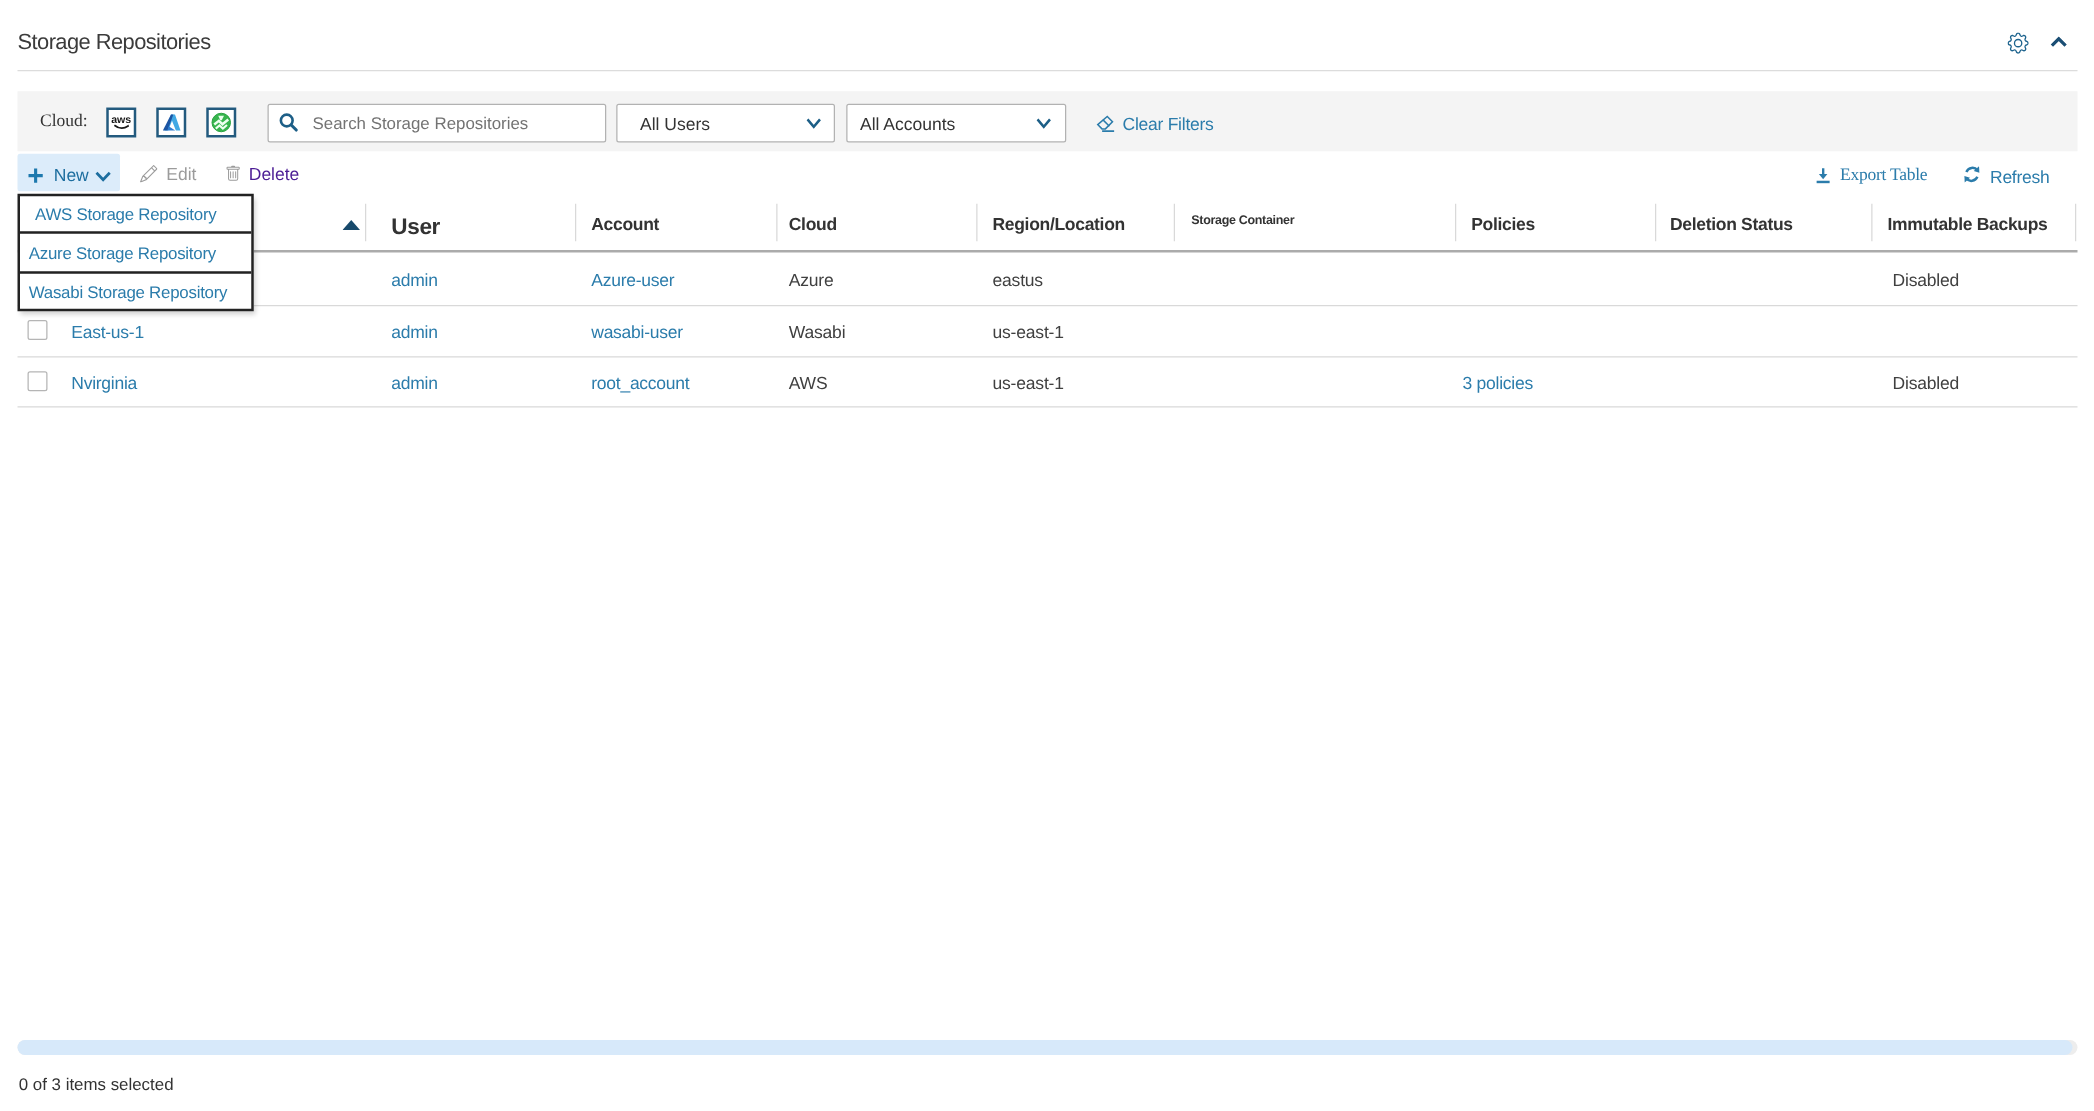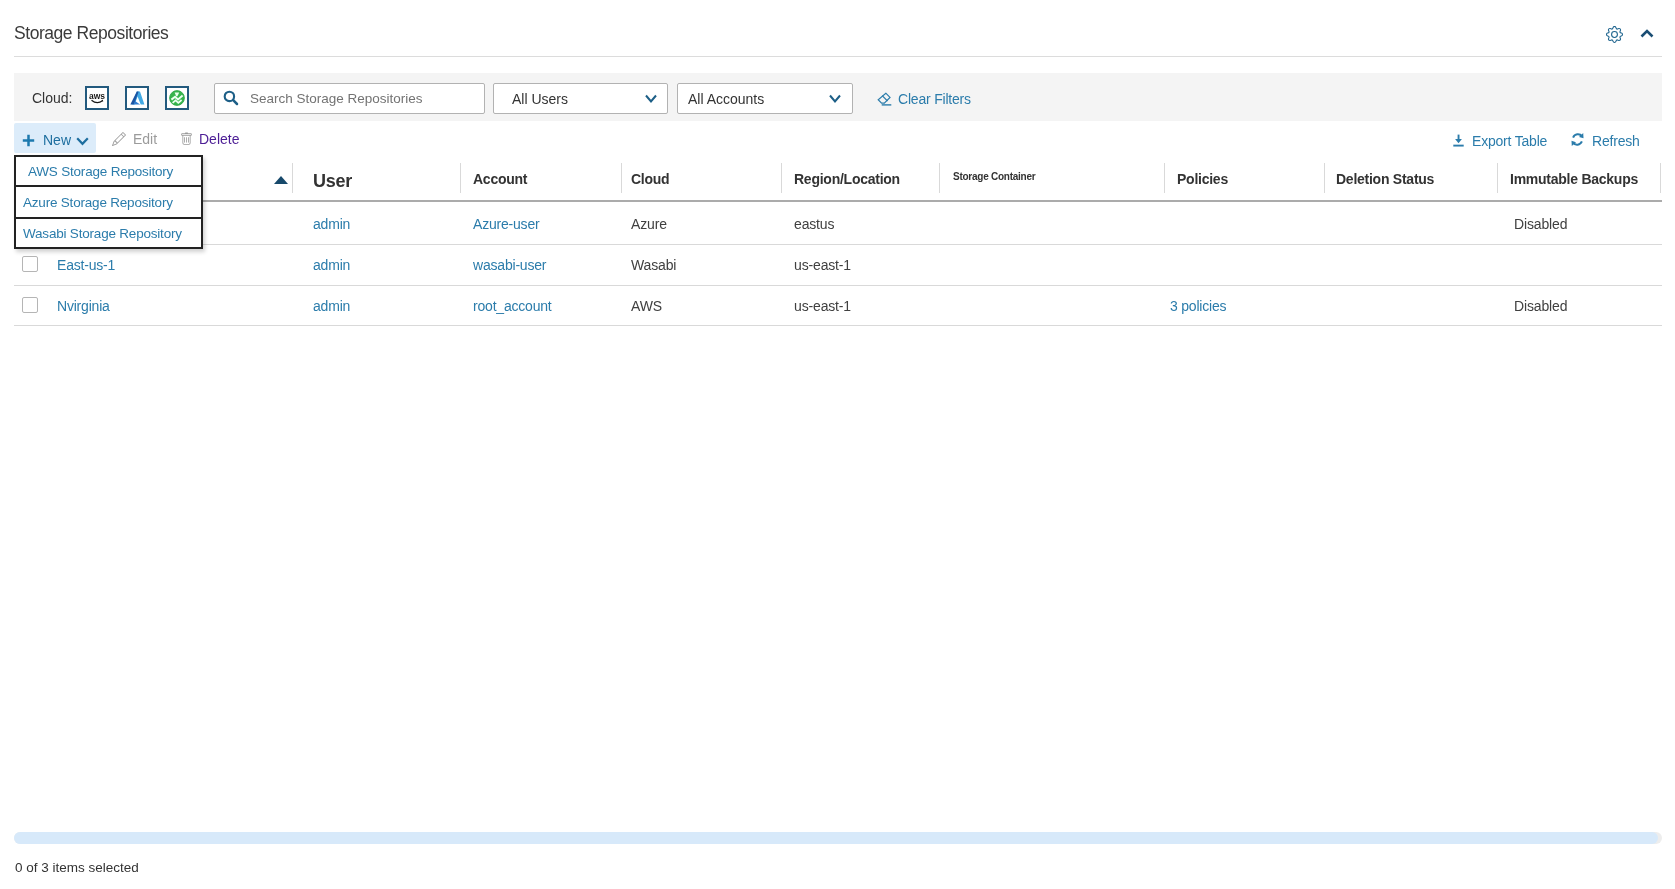--- a/index.html
+++ b/index.html
@@ -21,21 +21,21 @@
     <path d="M8 4.754a3.246 3.246 0 1 0 0 6.492 3.246 3.246 0 0 0 0-6.492zM5.754 8a2.246 2.246 0 1 1 4.492 0 2.246 2.246 0 0 1-4.492 0z"></path>
   </svg>
 
   <svg class="abs" style="left:1640px; top:29px;" width="14" height="9" viewBox="0 0 14 9" fill="none">
     <path d="M1.5 7.5 L7 2 L12.5 7.5" stroke="#1b4e74" stroke-width="2.6" stroke-linecap="butt" stroke-linejoin="miter"></path>
   </svg>
 
   <div class="abs" style="left:14px; top:56px; width:1648px; height:1px; background:#dcdcdc;"></div>
 
   <div class="abs" style="left:14px; top:73px; width:1648px; height:48px; background:#f4f4f4;"></div>
-  <div class="abs" style="left:32px; top:90px; font-size:14px; color:#333;">Cloud:</div>
+  <div class="abs" style="left:32px; top:90px; font-size:14px; color:#333;font-family:Liberation Serif, serif;">Cloud:</div>
 
   <div class="abs" style="left:85px; top:86px; width:24px; height:24px; background:#fff; border:2px solid #235a7e;"></div>
   <svg class="abs" style="left:87px; top:88px;" width="20" height="20" viewBox="0 0 20 20">
     <text x="10" y="10.5" text-anchor="middle" font-family="Liberation Sans" font-size="8.5" font-weight="700" fill="#181818">aws</text>
     <path d="M4.5 12.2 q5.5 4.4 11 .6" fill="none" stroke="#181818" stroke-width="1.3"></path>
     <path d="M15.7 11.6 l0.6 1.8 -1.9 -0.3 z" fill="#181818"></path>
   </svg>
 
   <div class="abs" style="left:125px; top:86px; width:24px; height:24px; background:#fff; border:2px solid #235a7e;"></div>
   <svg class="abs" style="left:127px; top:88px;" width="20" height="20" viewBox="0 0 20 20">
@@ -96,21 +96,21 @@
     <path d="M5.5 5.5A.5.5 0 0 1 6 6v6a.5.5 0 0 1-1 0V6a.5.5 0 0 1 .5-.5zm2.5 0a.5.5 0 0 1 .5.5v6a.5.5 0 0 1-1 0V6a.5.5 0 0 1 .5-.5zm3 .5a.5.5 0 0 0-1 0v6a.5.5 0 0 0 1 0V6z"></path>
     <path d="M14.5 3a1 1 0 0 1-1 1H13v9a2 2 0 0 1-2 2H5a2 2 0 0 1-2-2V4h-.5a1 1 0 0 1-1-1V2a1 1 0 0 1 1-1H6a1 1 0 0 1 1-1h2a1 1 0 0 1 1 1h3.5a1 1 0 0 1 1 1v1zM4.118 4 4 4.059V13a1 1 0 0 0 1 1h6a1 1 0 0 0 1-1V4.059L11.882 4H4.118zM2.5 3h11V2h-11v1z"></path>
   </svg>
   <div class="abs" style="left:199px; top:131px; font-size:14px; color:#4c1d95;">Delete</div>
 
   <svg class="abs" style="left:1452px; top:134px;" width="13" height="13" viewBox="0 0 13 13" fill="#2b7cab">
     <rect x="5.6" y="0.6" width="1.9" height="5.4"></rect>
     <polygon points="3.1,5.1 9.9,5.1 6.5,9.3"></polygon>
     <path d="M1.3 11.6 H11.7" stroke="#2b7cab" stroke-width="1.9" fill="none"></path>
   </svg>
-  <div class="abs lnk" style="left:1472px; top:133px; font-size:14px;">Export Table</div>
+  <div class="abs lnk" style="left:1472px; top:133px; font-size:14px;font-family:Liberation Serif, serif;">Export Table</div>
   <svg class="abs" style="left:1570px; top:132px;" width="15" height="15" viewBox="0 0 16 16" fill="#2b7cab">
     <path d="M12.9 4.6 A5.6 5.6 0 0 0 3.3 5.9" fill="none" stroke="#2b7cab" stroke-width="2.1"></path>
     <polygon points="14.1,1.0 14.4,6.6 9.6,5.2"></polygon>
     <path d="M3.1 11.4 A5.6 5.6 0 0 0 12.7 10.1" fill="none" stroke="#2b7cab" stroke-width="2.1"></path>
     <polygon points="1.9,15.0 1.6,9.4 6.4,10.8"></polygon>
   </svg>
   <div class="abs lnk" style="left:1592px; top:133px; font-size:14px;">Refresh</div>
 
   <svg class="abs" style="left:274px; top:176px;" width="14" height="8" viewBox="0 0 14 8">
     <polygon points="7,0 14,8 0,8" fill="#17496b"></polygon>

